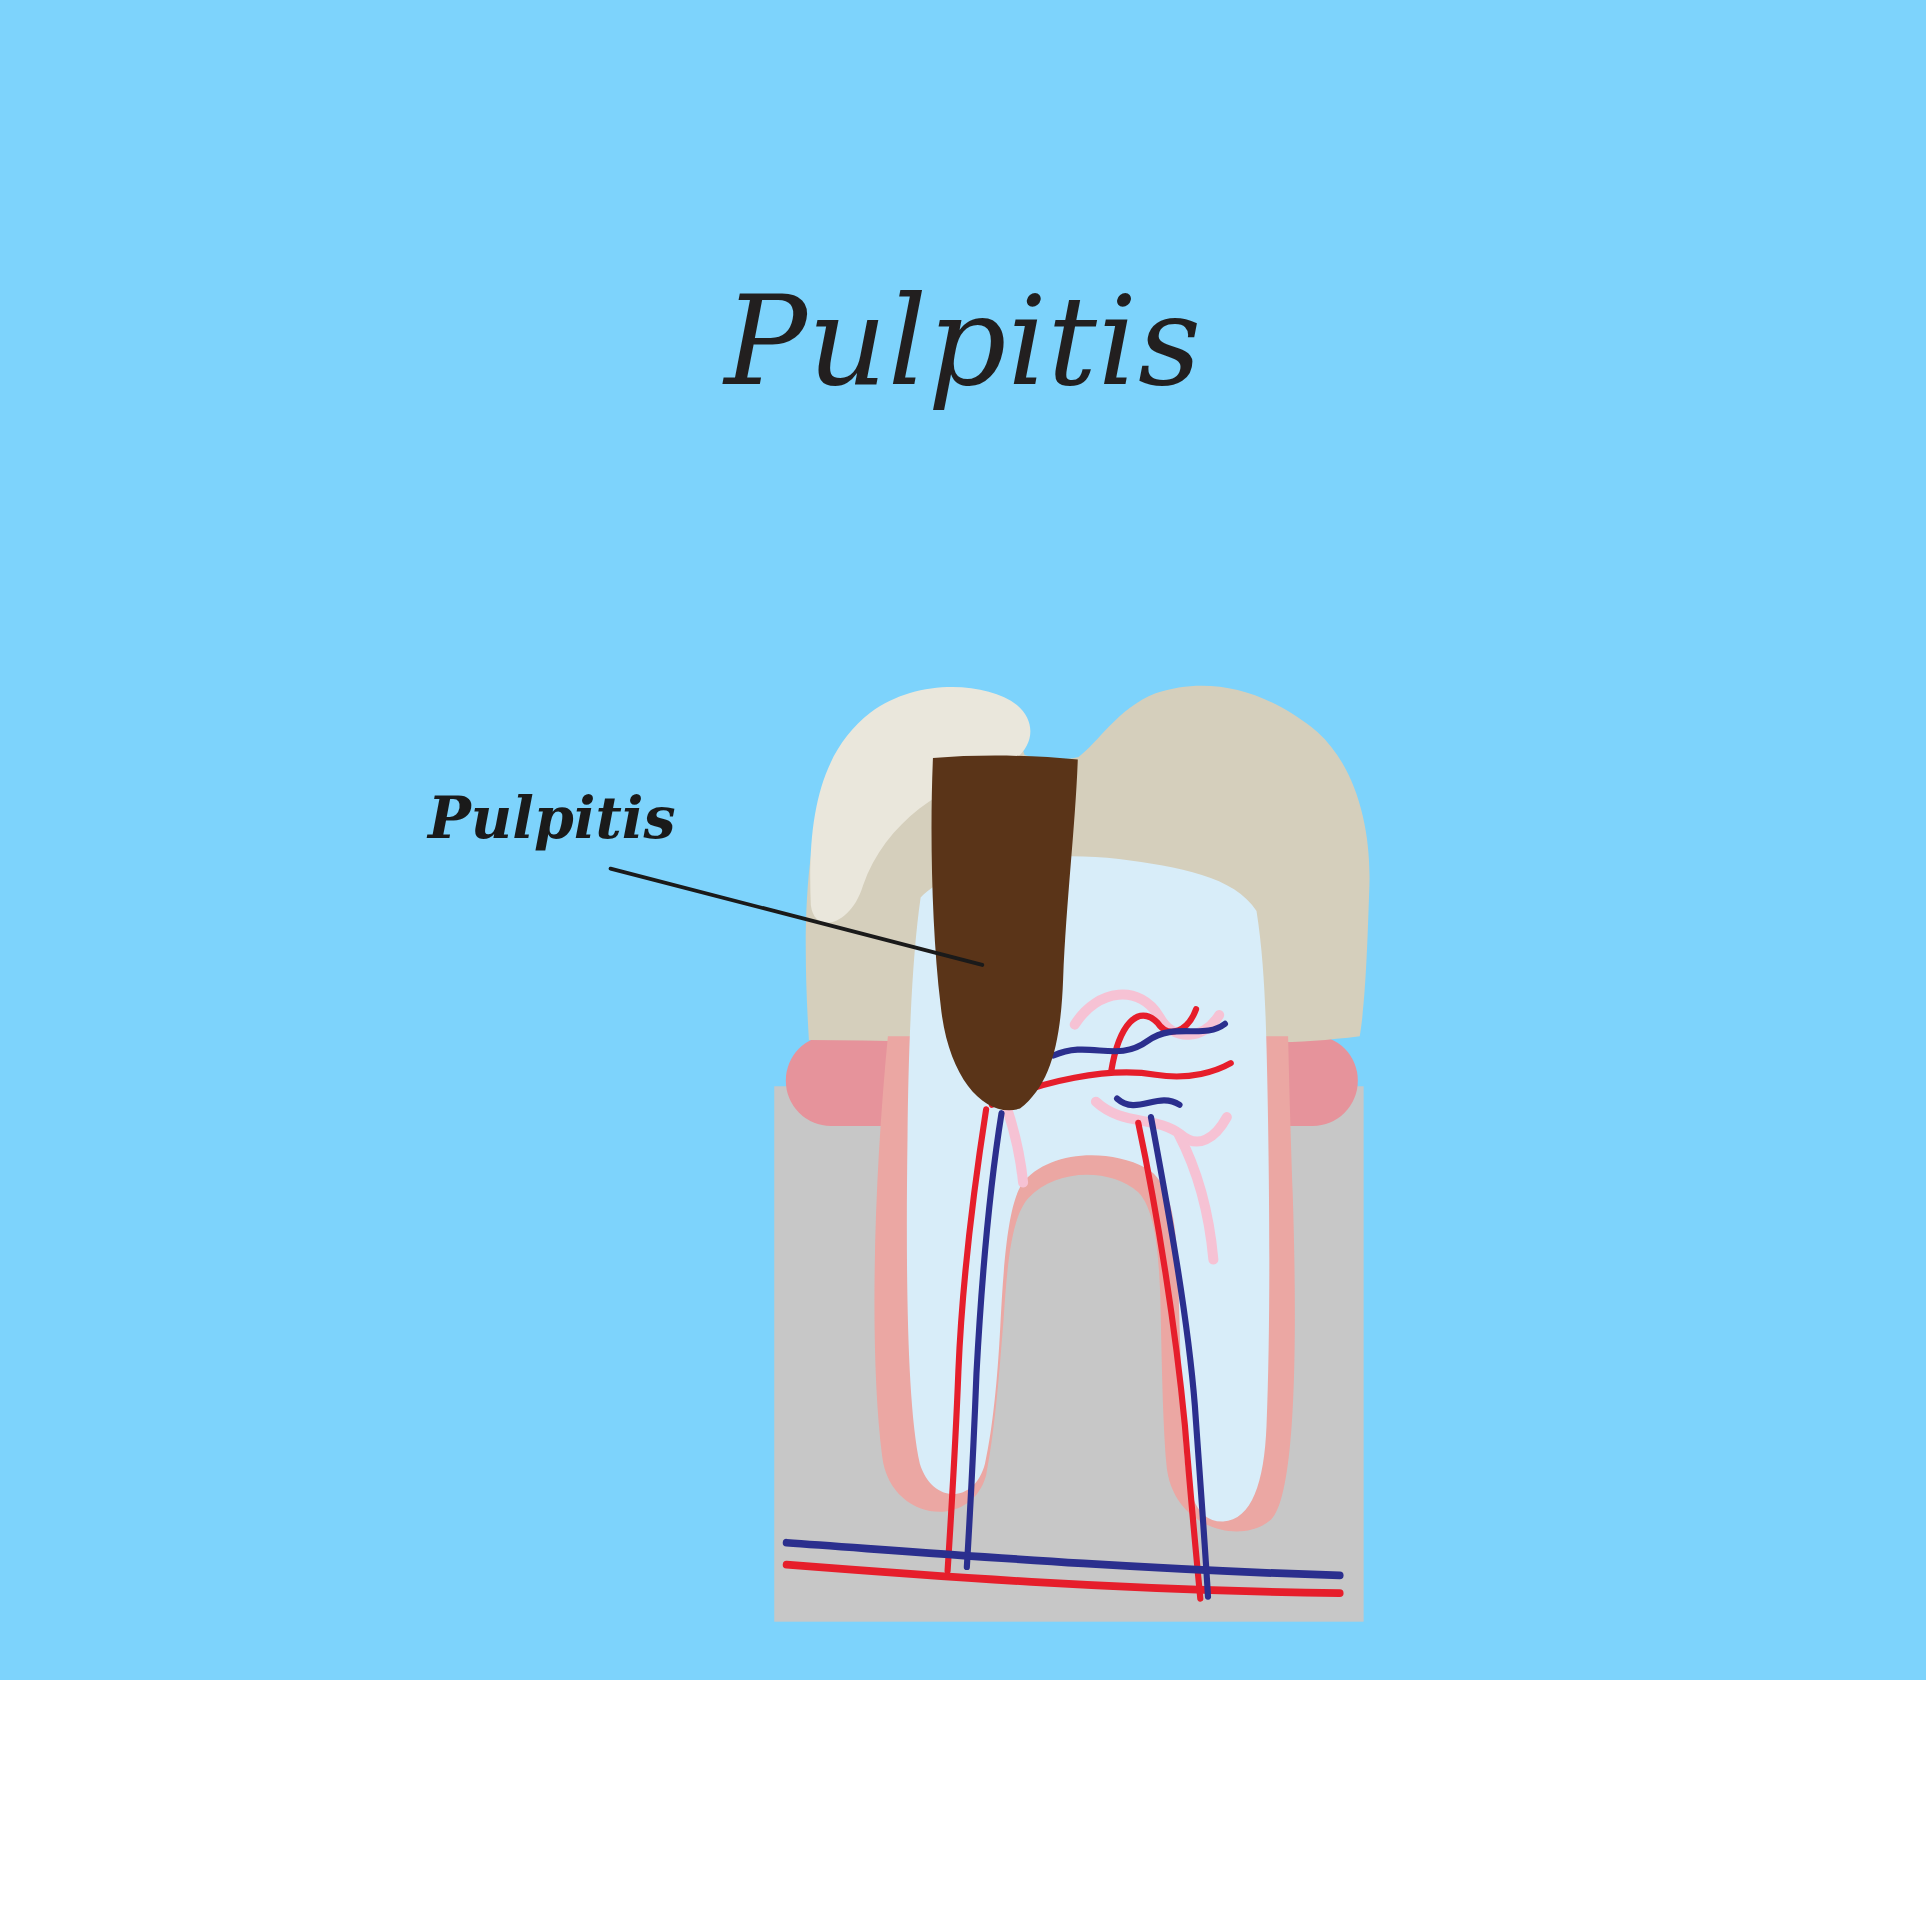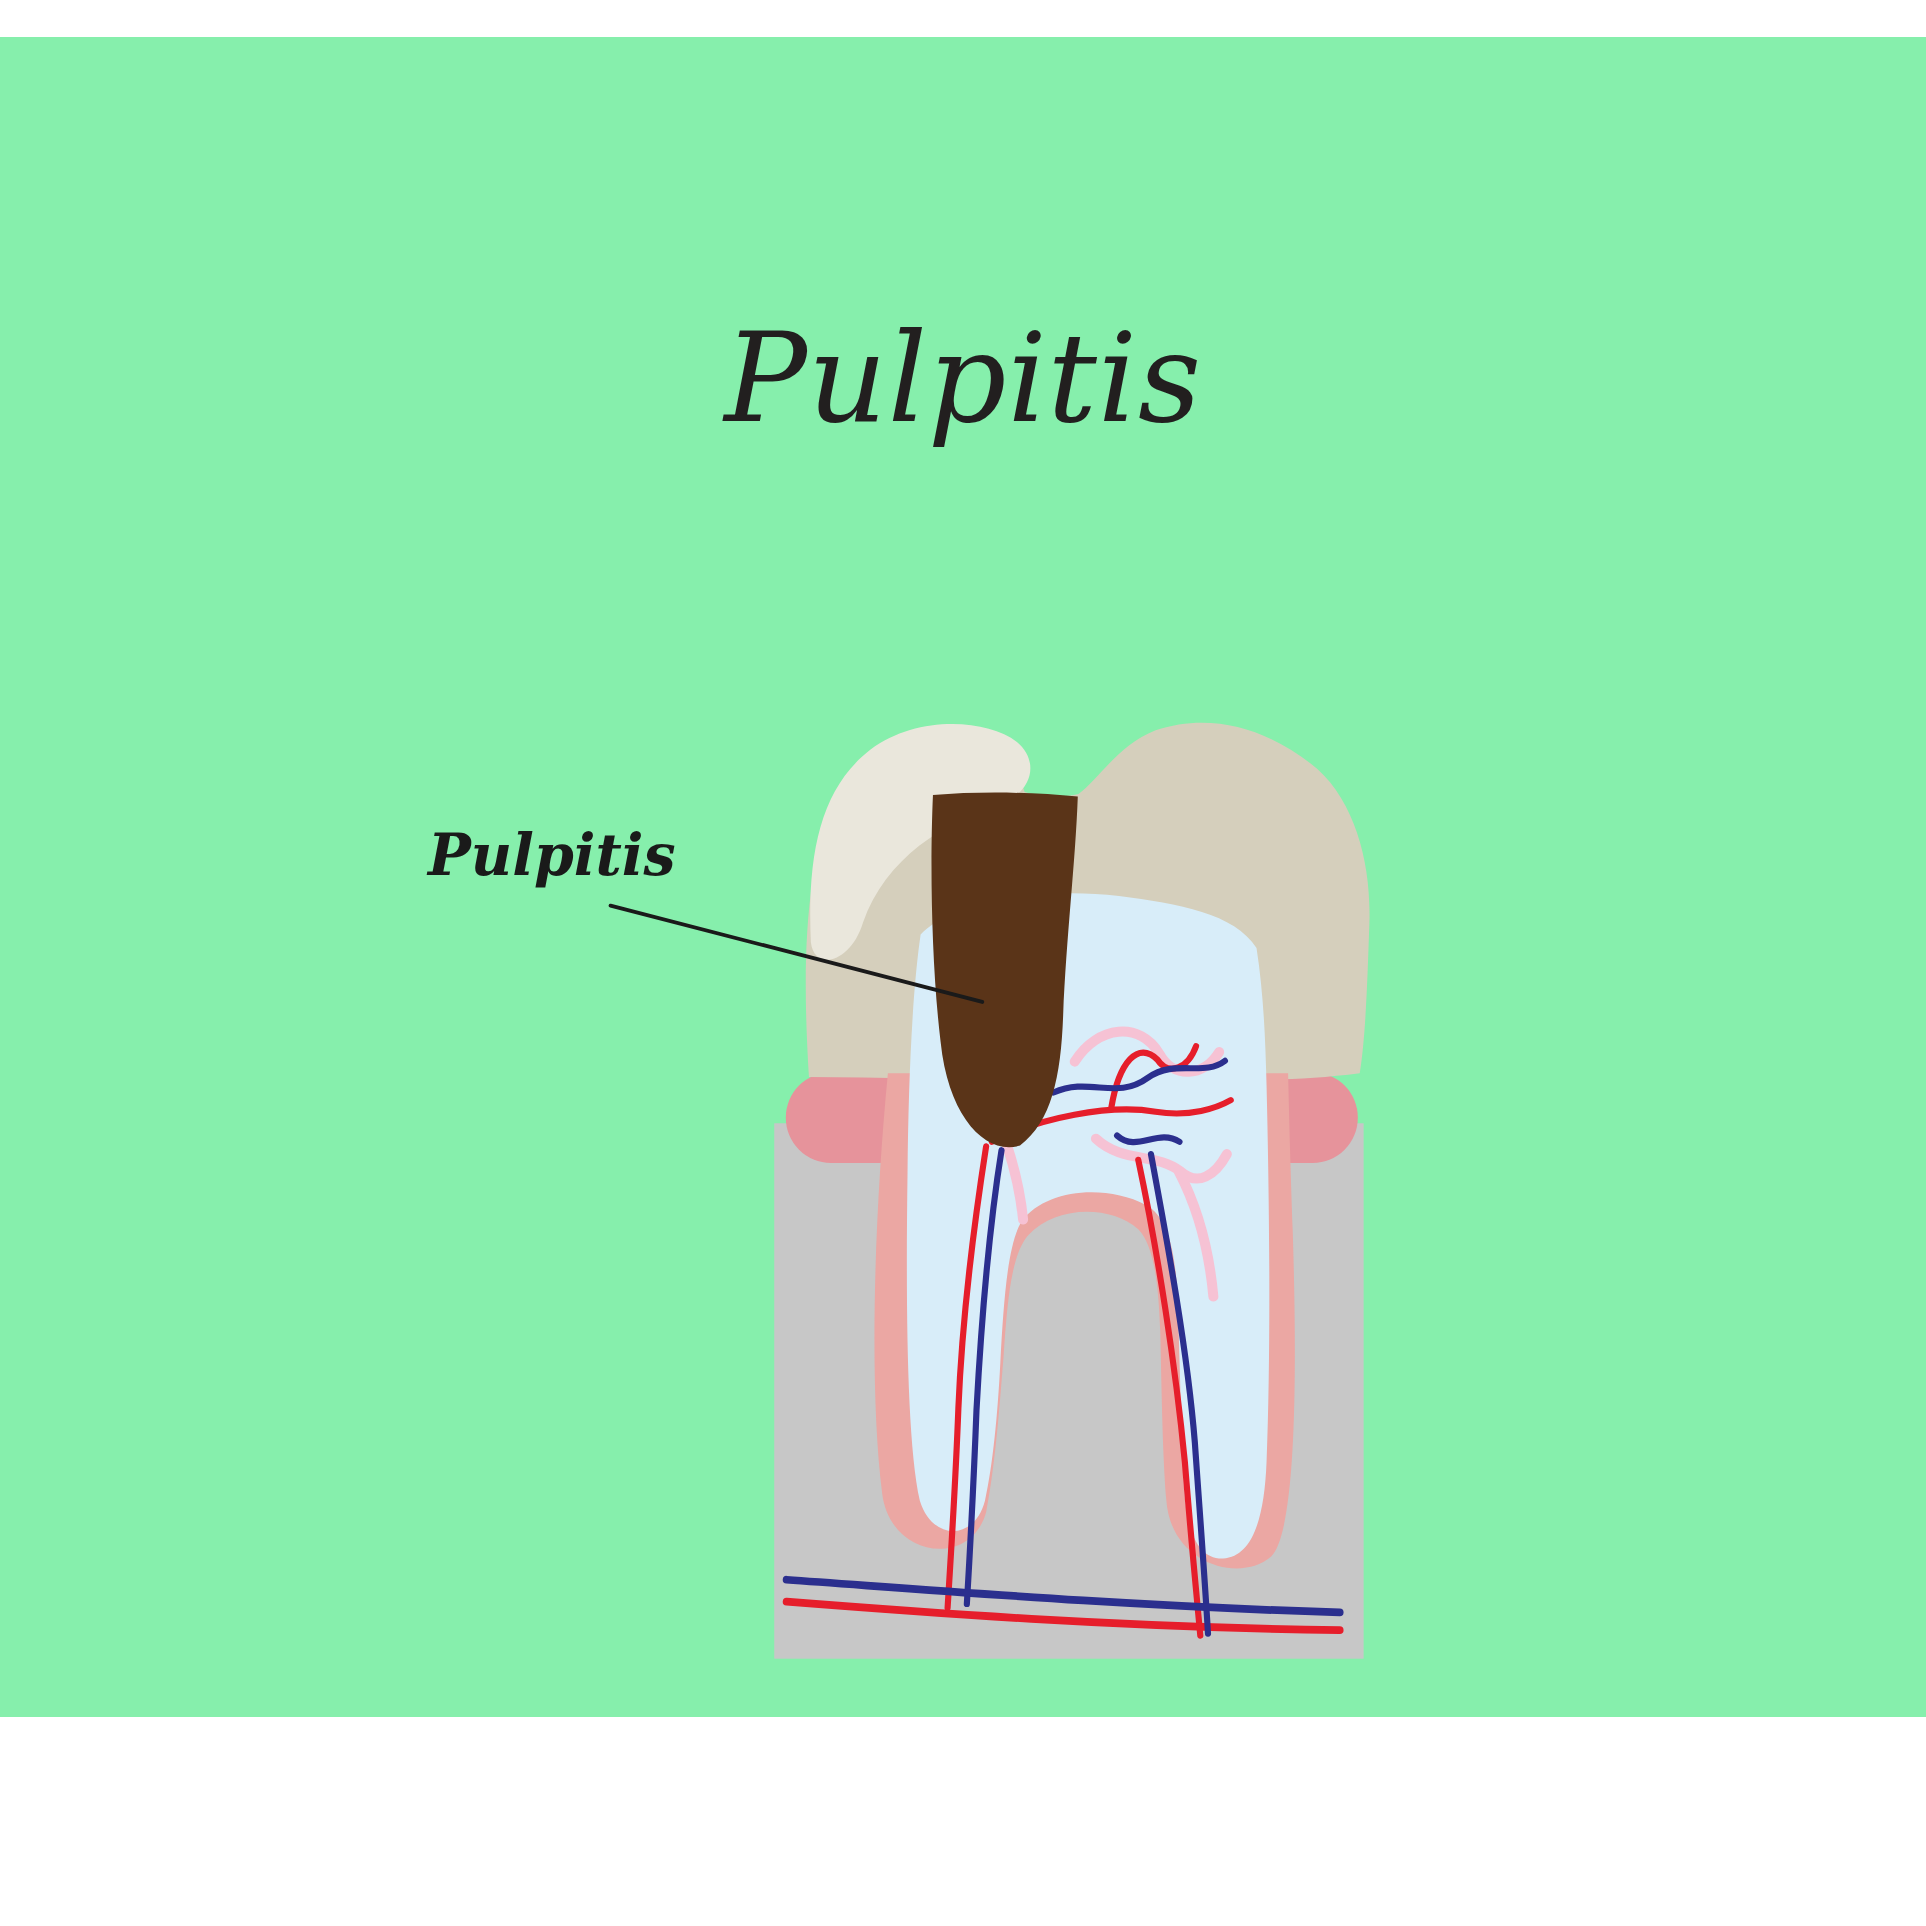--- a/index.html
+++ b/index.html
@@ -8,22 +8,21 @@
     width: 1926px;
     height: 1926px;
     background: #ffffff;
     overflow: hidden;
     font-family: "DejaVu Serif", serif;
   }
   .canvas {
     position: relative;
     width: 1926px;
     height: 1680px;
-    background: #86efac;
-    margin-top: 37px;
+    background: #7dd3fc;
   }
   svg.diagram {
     position: absolute;
     left: 0;
     top: 0;
     z-index: 1;
   }
   .title {
     position: absolute;
     top: 270px;

